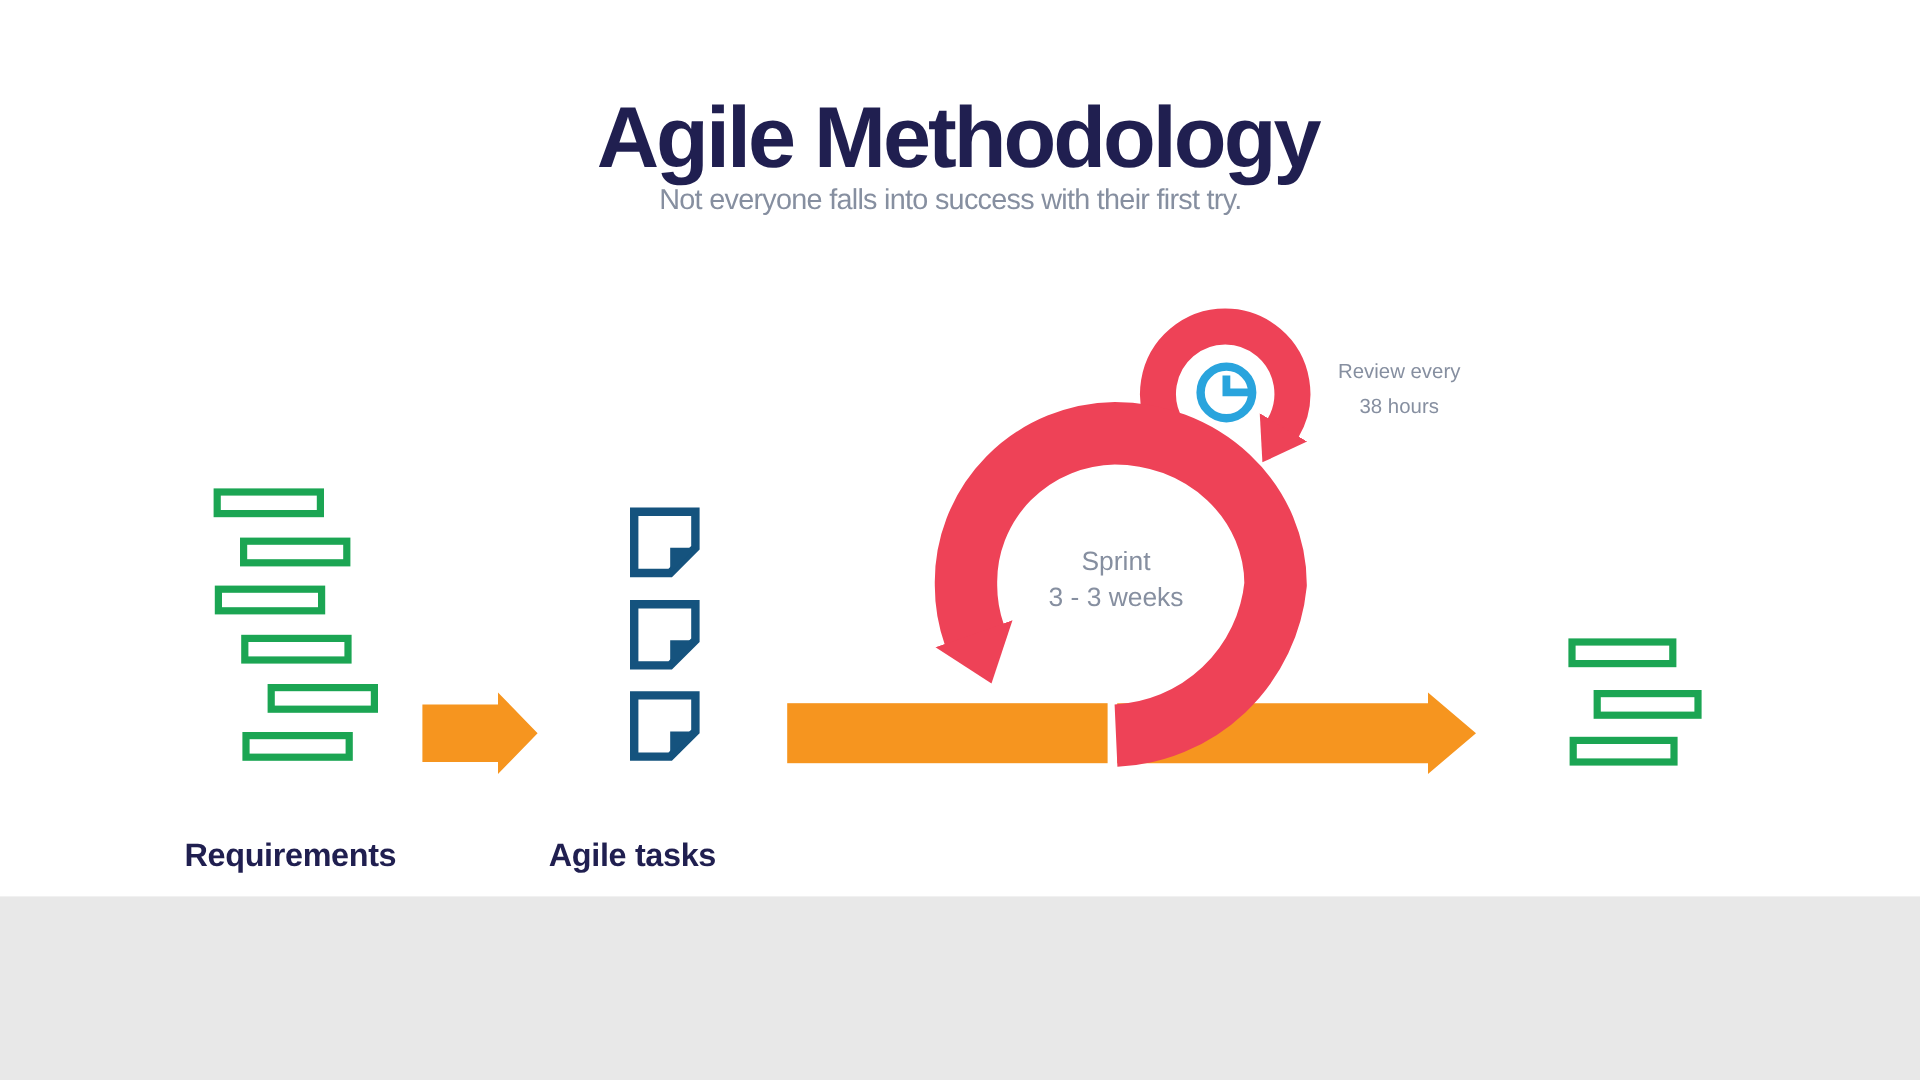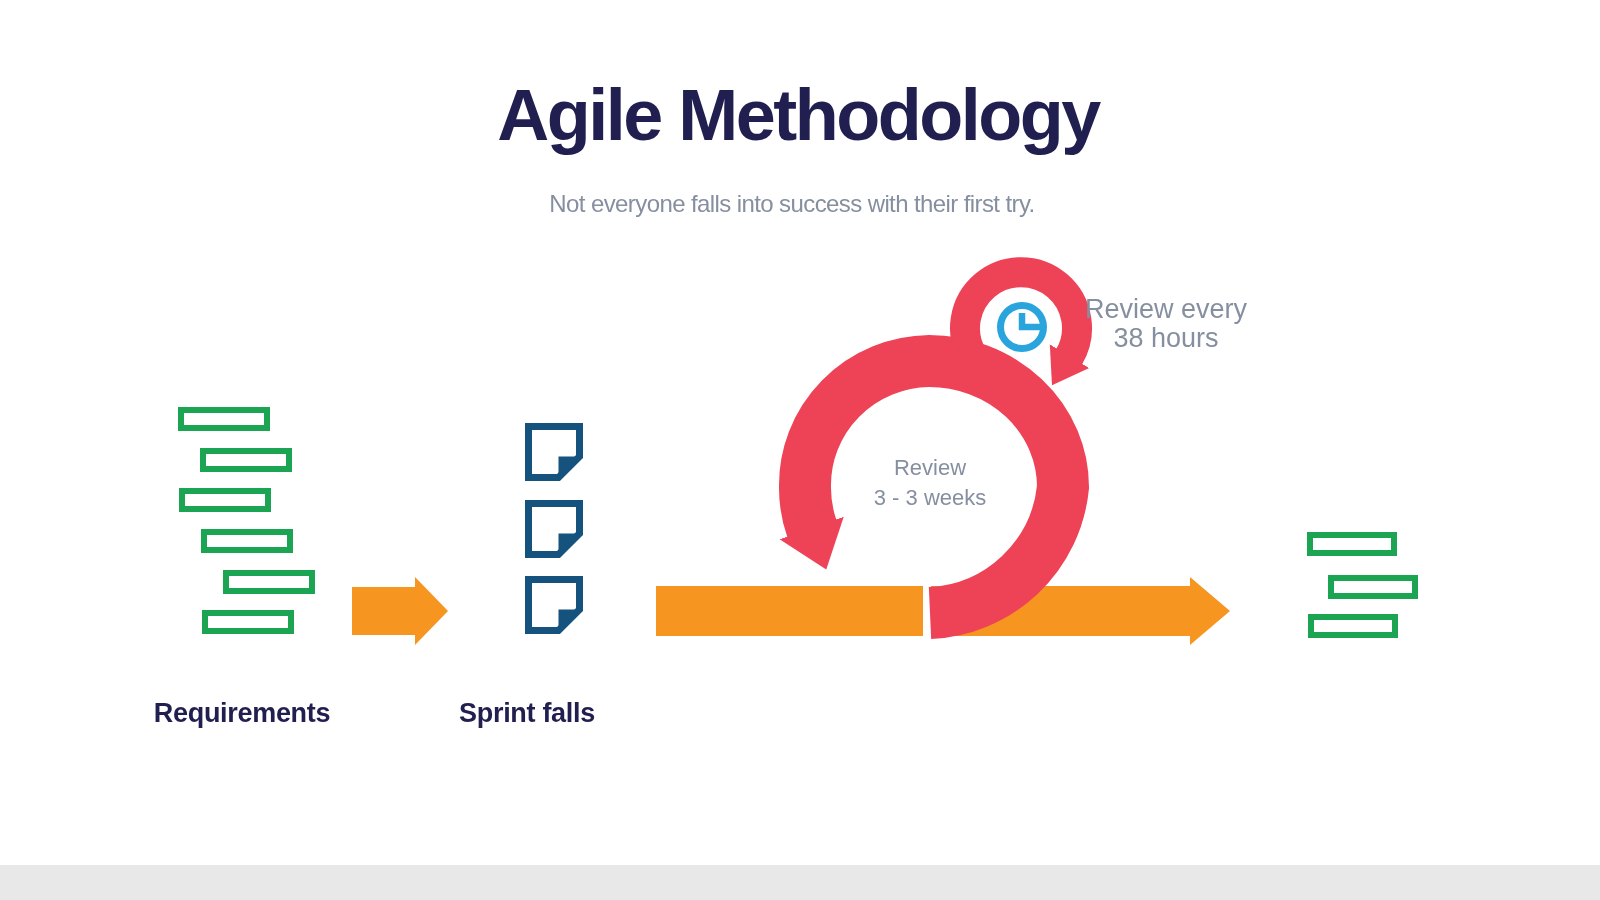--- a/index.html
+++ b/index.html
@@ -1,32 +1,32 @@
 <!DOCTYPE html>
 <html style="--navy: #201f50; --gray: #868fa0; --green: #1ba553; --orange: #f6951f; --pink: #ee4257; --note_blue: #15537e; --clock_blue: #29a4dd; --background: #ffffff;"><head>
 <meta charset="utf-8">
 <style>
   :root{
     --navy:#201f50; --gray:#868fa0; --green:#1ba553; --orange:#f6951f;
     --pink:#ee4257; --note_blue:#15537e; --clock_blue:#29a4dd; --background:#ffffff;
   }
   html,body{margin:0;padding:0;}
   body{background:#e8e8e8;font-family:"Liberation Sans","DejaVu Sans",sans-serif;}
-  #canvas{position:relative;width:1600px;height:865px;background:var(--background);overflow:hidden;margin:0 auto;}
+  #canvas{position:relative;width:1600px;height:747px;background:var(--background);overflow:hidden;margin:0 auto;}
   #diagram-svg{position:absolute;left:0;top:0;}
   .txt{position:absolute;transform:translateX(-50%);white-space:nowrap;}
   .title{top:74px;left:798px;font-size:72px;font-weight:800;letter-spacing:-2.5px;color:var(--navy);}
-  .subtitle{top:153px;left:792px;font-size:24px;letter-spacing:-0.6px;color:var(--gray);margin-top:37px;}
+  .subtitle{top:153px;left:792px;font-size:24px;letter-spacing:-0.6px;color:var(--gray);}
   .stage-label{top:698px;font-size:27px;font-weight:700;letter-spacing:-0.3px;color:var(--navy);text-align:center;}
   .stage-label.req{left:242px;}
   .stage-label.spr{left:527px;}
   .stage-label.pot{left:1333px;}
   .annot{color:var(--gray);text-align:center;}
   .sprint-annot{top:453px;left:930px;font-size:22px;line-height:30px;}
-  .review-annot{top:295px;left:1166px;font-size:27px;line-height:29px;}
+  .review-annot{top:295px;left:1166px;font-size:17px;line-height:29px;}
 </style>
 </head>
 <body>
 
 <div id="canvas">
 
   <svg id="diagram-svg" width="1600" height="900" viewBox="0 0 1600 900">
     <defs>
       <marker id="headBig" markerWidth="46" markerHeight="72" refX="1" refY="36" orient="auto" markerUnits="userSpaceOnUse">
         <path d="M0,2 L44,36 L0,70 Z" style="fill:var(--pink)"></path>
@@ -78,25 +78,25 @@
       <rect x="1310" y="535" width="84" height="18" fill="none" style="stroke:var(--green)" stroke-width="6"></rect>
       <rect x="1331" y="578" width="84" height="18" fill="none" style="stroke:var(--green)" stroke-width="6"></rect>
       <rect x="1311" y="617" width="84" height="18" fill="none" style="stroke:var(--green)" stroke-width="6"></rect>
     </g>
   </svg>
 
   <div class="txt title">Agile Methodology</div>
   <div class="txt subtitle">Not everyone falls into success with their first try.</div>
 
   <div class="txt annot sprint-annot">
-    <div>Review</div>
+    <div>Sprint</div>
     <div>3 - 3 weeks</div>
   </div>
 
   <div class="txt annot review-annot">
     <div>Review every</div>
     <div>38 hours</div>
   </div>
 
   <div class="txt stage-label req">Requirements</div>
-  <div class="txt stage-label spr">Sprint falls</div>
+  <div class="txt stage-label spr">Agile tasks</div>
 
 </div>
 
 </body></html>

